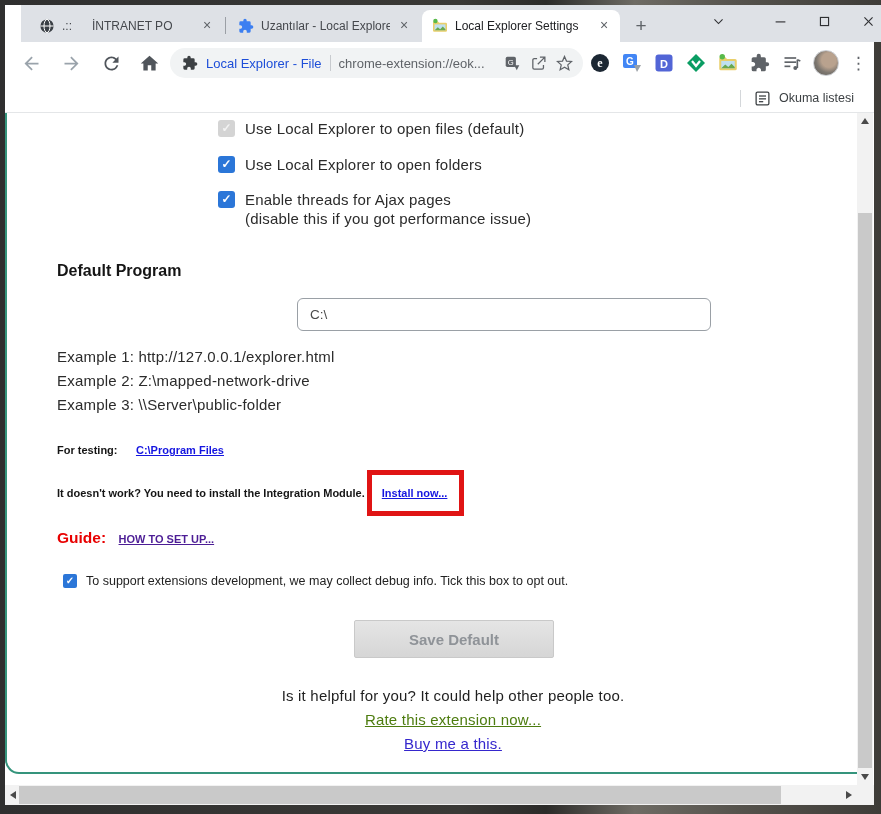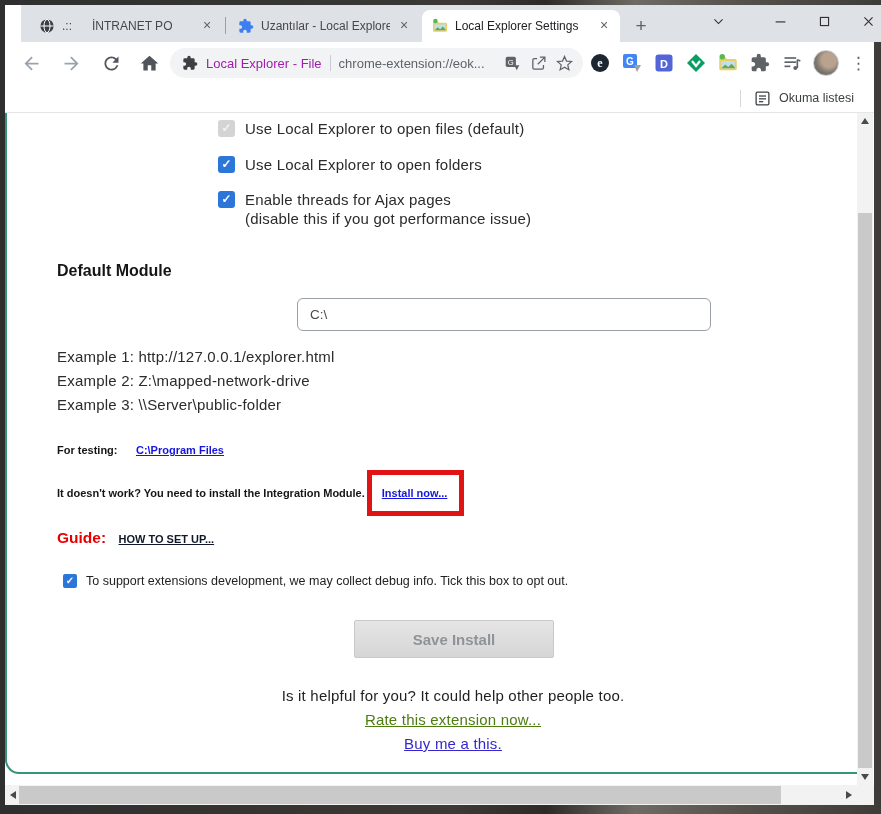--- a/index.html
+++ b/index.html
@@ -25,21 +25,21 @@
   .wc svg { width:13px; height:13px; stroke:#2f3033; stroke-width:1.4; fill:none; }
   .wc.search { margin-right:18px; }
 
   
   .toolbar { position:absolute; left:0; top:37px; width:100%; height:42px; background:#fff; }
   .navbtn { position:absolute; top:7px; width:28px; height:28px; display:flex; align-items:center; justify-content:center; }
   .navbtn svg { width:21px; height:21px; }
   .omnibox { position:absolute; left:165px; top:6px; width:413px; height:30px; background:#f1f3f4;
     border-radius:15px; display:flex; align-items:center; padding:0 10px 0 12px; }
   .omni-ico { width:16px; height:16px; flex:0 0 16px; margin-right:8px; }
-  .site-label { font-size:13px; color:#a21caf; white-space:nowrap; overflow:hidden; max-width:116px; flex:0 1 auto; }
+  .site-label { font-size:13px; color:#1d4ed8; white-space:nowrap; overflow:hidden; max-width:116px; flex:0 1 auto; }
   .omni-sep { width:1px; height:16px; background:#c8cbcf; margin:0 8px; flex:0 0 1px; }
   .omni-url { font-size:13px; color:#5f6368; white-space:nowrap; overflow:hidden; flex:1 1 auto; }
   .omni-right { display:flex; align-items:center; gap:9px; margin-left:6px; }
   .omni-right svg { width:17px; height:17px; }
   .ext-row { position:absolute; top:7px; left:578px; right:8px; height:28px; display:flex; align-items:center; justify-content:flex-end; gap:11px; }
   .ext { width:21px; height:21px; display:flex; align-items:center; justify-content:center; }
   .ext svg { width:20px; height:20px; }
   .avatar { width:26px; height:26px; border-radius:50%;
     background:radial-gradient(circle at 62% 38%, #b9a28e 0 34%, #7d7770 60%, #5d5a56 100%); border:1px solid #c9ccd0; }
   .menu-dots { font-size:17px; color:#5f6368; width:16px; text-align:center; }
@@ -275,48 +275,48 @@
       </div>
 
       <div class="abs" style="left:211px; top:78px;">
         <div class="opt-row">
           <span class="cbx">✓</span>
           <span class="ptext">Enable threads for Ajax pages</span>
         </div>
         <div class="ptext opt-note">(disable this if you got performance issue)</div>
       </div>
 
-      <div class="abs bold-ui" style="left:50px; top:149px; font-size:16px;">Default Module</div>
+      <div class="abs bold-ui" style="left:50px; top:149px; font-size:16px;">Default Program</div>
 
       <input class="folder-input" type="text" value="C:\" style="">
 
       <div class="abs ptext" style="left:50px; top:235px;">Example 1: http://127.0.0.1/explorer.html</div>
       <div class="abs ptext" style="left:50px; top:259px;">Example 2: Z:\mapped-network-drive</div>
       <div class="abs ptext" style="left:50px; top:283px;">Example 3: \\Server\public-folder</div>
 
       <div class="abs" style="left:50px; top:327px;">
         <span class="bold-ui">For testing:</span>
         <a class="blue bold-ui" href="#" style="margin-left:14px; color:#1515e0;">C:\Program Files</a>
       </div>
 
       <div class="abs" style="left:50px; top:357px; width:640px;text-decoration:underline;">
         <span class="bold-ui" style="display:inline-block; margin-top:15px;">It doesn't work? You need to install the Integration Module.</span><span class="red-box"><a class="blue bold-ui" href="#" style="color:#1515e0;">Install now...</a></span>
       </div>
 
       <div class="abs" style="left:50px; top:416px;">
         <span class="guide-red">Guide:</span>
-        <a class="purple bold-ui" href="#" style="margin-left:8px; color:#0f172a;">HOW TO SET UP...</a>
+        <a class="purple bold-ui" href="#" style="margin-left:8px; color:#4c1d95;">HOW TO SET UP...</a>
       </div>
 
       <div class="abs debug-row" style="left:56px; top:461px;">
         <span class="cbx small">✓</span>
         <span class="debug-label">To support extensions development, we may collect debug info. Tick this box to opt out.</span>
       </div>
 
-      <button class="save-btn">Save Install</button>
+      <button class="save-btn">Save Default</button>
 
       <div class="centerline ptext" style="top:574px; color:#1f1f1f;">Is it helpful for you? It could help other people too.</div>
       <div class="centerline" style="top:598px;">
         <a class="purple ptext" href="#" style="color:#4d7c0f;">Rate this extension now...</a>
       </div>
       <div class="centerline" style="top:622px;">
         <a class="blue ptext" href="#" style="color:#3527cd;">Buy me a this.</a>
       </div>
     </div>
 

